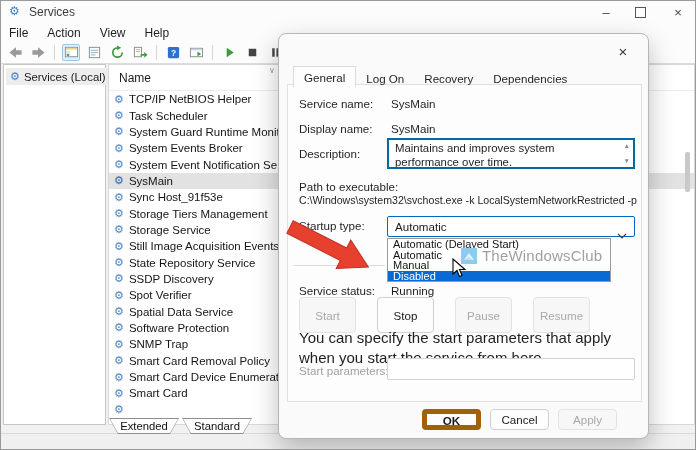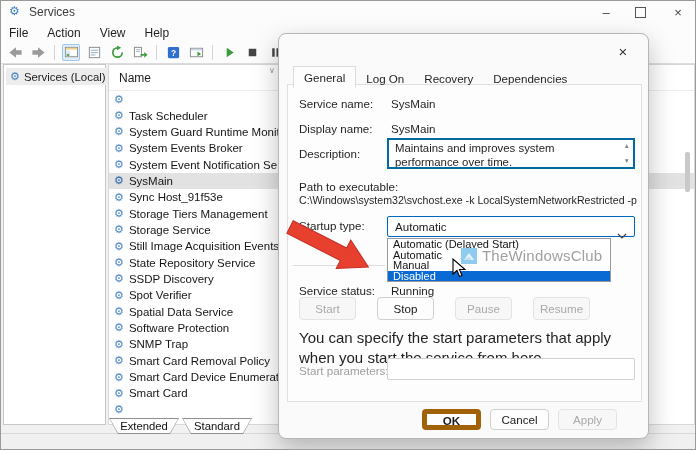--- a/index.html
+++ b/index.html
@@ -73,21 +73,21 @@
   .combo{position:absolute;left:108px;top:182px;width:248px;height:21px;background:#fff;
          border:1px solid #0067c0;border-radius:2px;box-sizing:border-box;}
   .comboval{position:absolute;left:7px;top:3px;font-size:11.6px;color:#1a1a1a;}
   .combochev{position:absolute;right:7px;top:8px;}
   .droplist{position:absolute;left:108px;top:204px;width:224px;background:#fff;
             border:1px solid #9a9a9a;box-sizing:border-box;z-index:5;}
   .opt{height:10.5px;line-height:10.5px;font-size:11px;padding-left:5px;color:#111;white-space:nowrap;overflow:visible;}
   .opt.hl{background:#0a6ad4;color:#fff;}
   .gsep{position:absolute;left:14px;top:231px;width:92px;height:1px;background:#dcdcdc;}
   .ctrlrow{position:absolute;left:20px;top:263px;display:flex;gap:21px;}
-  .wbtn{width:57px;height:23px;background:#fdfdfd;border:1px solid #d0d0d0;border-radius:4px;
+  .wbtn{width:57px;height:36px;background:#fdfdfd;border:1px solid #d0d0d0;border-radius:4px;
         font-size:11.6px;color:#1a1a1a;font-family:inherit;box-sizing:border-box;padding:0;}
   .ctrlrow .wbtn{width:57px;}
   .wbtn.dis{color:#a9a9a9;background:#f7f7f7;border-color:#e3e3e3;}
   .wbtn.def{border:5px solid #a16207;font-weight:bold;}
   .note{position:absolute;left:20px;top:294px;width:340px;font-size:15px;color:#1f1f1f;line-height:1.32;}
   .splabel{position:absolute;left:20px;top:330px;font-size:11.6px;color:#a0a0a0;}
   .spinput{position:absolute;left:108px;top:324px;width:248px;height:22px;background:#fff;
            border:1px solid #d2d2d2;border-radius:2px;box-sizing:border-box;font-family:inherit;font-size:11.5px;}
   .footer{position:absolute;left:143px;top:375px;display:flex;gap:9px;}
   .footer .wbtn{width:59px;height:21px;}
@@ -208,20 +208,21 @@
   </div>
 
   <div class="listpanel">
     <div class="listheader">
       <span class="hlabel">Name</span>
       <span class="sortglyph">∨</span>
     </div>
     <div class="rows">
         <div class="srow">
           <span class="gear">⚙</span>
+          <span class="slabel">TCP/IP NetBIOS Helper</span>
         </div>
         <div class="srow">
           <span class="gear">⚙</span>
           <span class="slabel">Task Scheduler</span>
         </div>
         <div class="srow">
           <span class="gear">⚙</span>
           <span class="slabel">System Guard Runtime Monitor</span>
         </div>
         <div class="srow">

